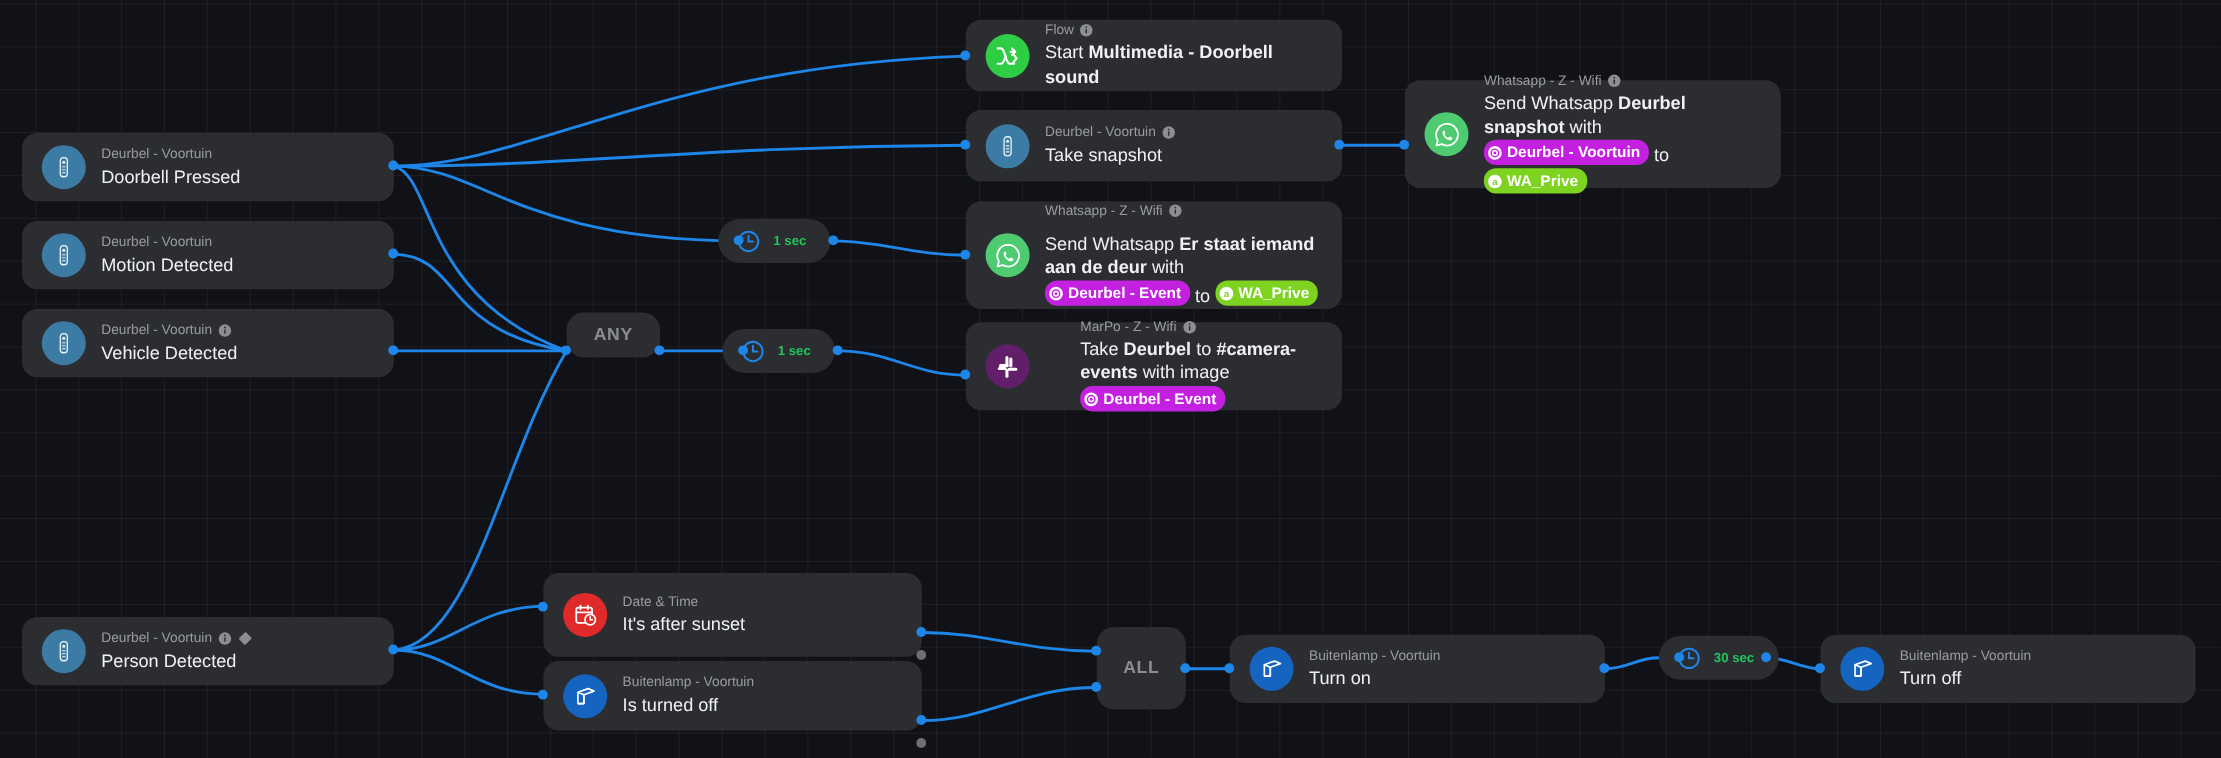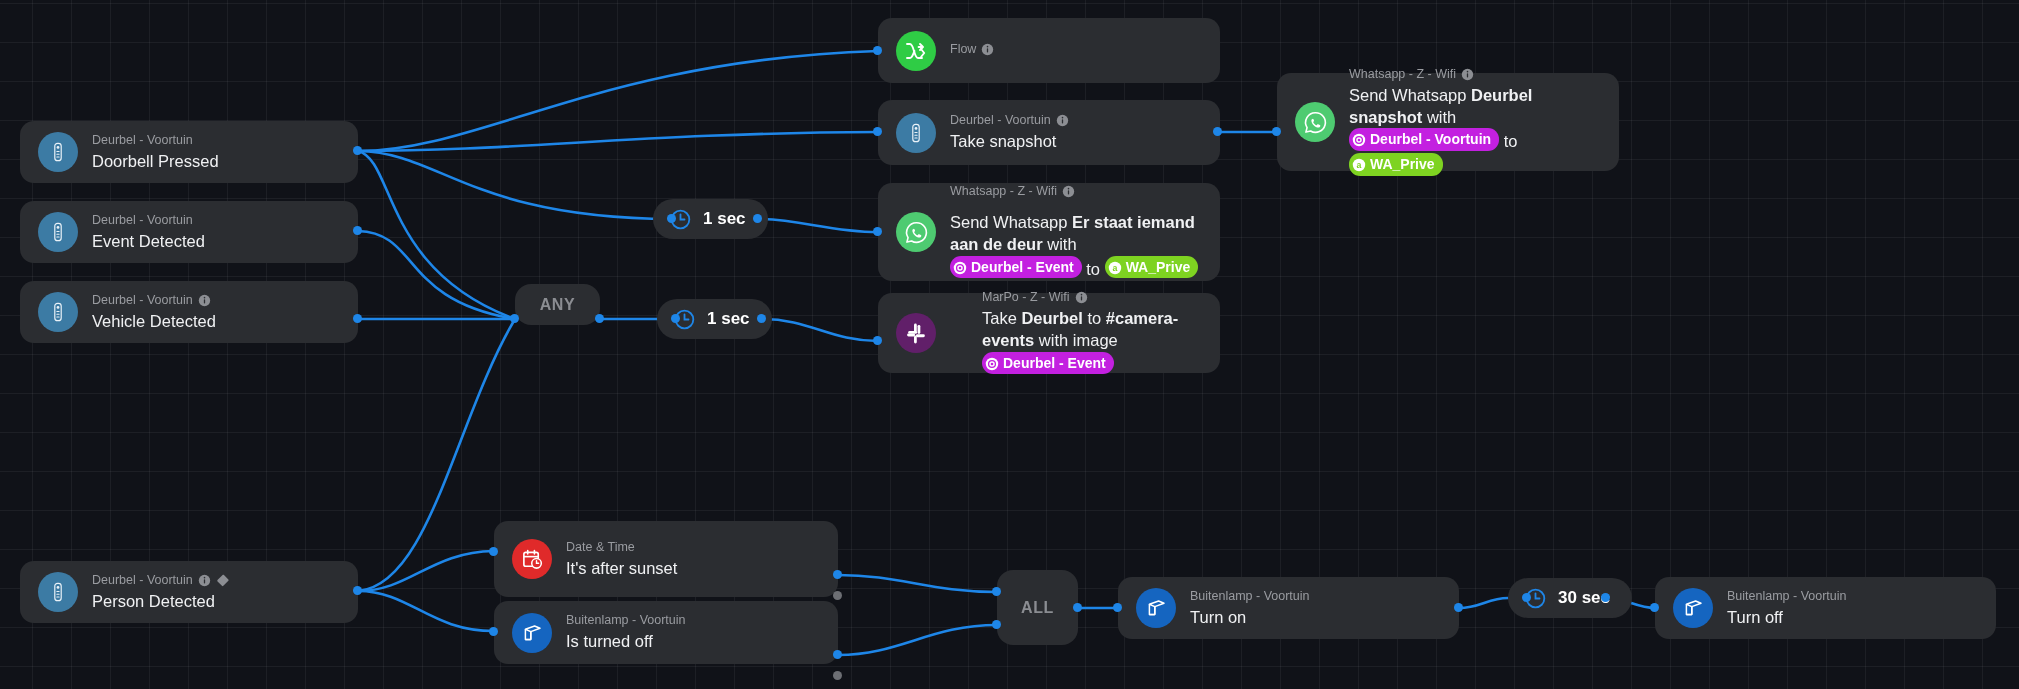--- a/index.html
+++ b/index.html
@@ -52,22 +52,22 @@
     vertical-align:baseline; white-space:nowrap;
   }
   .chip.purple{ background:#c320e0; color:#fff; }
   .chip.green{ background:#7ed321; color:#fff; }
   .chip .ci{ width:14px;height:14px;flex:0 0 14px; display:inline-block; }
 
   
   .pill{
     position:absolute; background:#2b2d31; border-radius:999px;
     height:40px; display:flex; align-items:center; gap:11px;
-    padding:0 22px 0 16px; color:#ffffff;
-    font-size:17px; font-weight:700;
+    padding:0 22px 0 16px; color:#22c55e;
+    font-size:12px; font-weight:700;
   }
   .pill .clk{ width:23px;height:23px; flex:0 0 23px; }
 
   
   .gate{
     position:absolute; background:#2b2d31; border-radius:16px;
     display:flex; align-items:center; justify-content:center;
     color:#8b8d92; font-size:16px; font-weight:700; letter-spacing:.6px;
   }
 
@@ -151,21 +151,21 @@
           <circle cx="12" cy="7" r="1.5" fill="#eaf2f8"></circle>
           <rect x="10.2" y="11" width="3.6" height="1.1" rx=".5" fill="#eaf2f8"></rect>
           <rect x="10.2" y="14" width="3.6" height="1.1" rx=".5" fill="#eaf2f8"></rect>
           <rect x="10.2" y="17" width="3.6" height="1.1" rx=".5" fill="#eaf2f8"></rect>
         </svg>
     </div>
     <div class="body">
       <div class="sub">
           <span>Deurbel - Voortuin</span>
         </div>
-      <div class="ttl">Event Detected</div>
+      <div class="ttl">Motion Detected</div>
     </div>
   </div>
   <div class="port" style="left:353px; top:226px;"></div>
 
   <div class="node" style="left:20px; top:281px; width:338px; height:62px;">
     <div class="ic" style="background:#3c7ba4;">
       <svg width="22" height="22" viewBox="0 0 24 24">
           <rect x="8.5" y="2.5" width="7" height="19" rx="3" fill="none" stroke="#eaf2f8" stroke-width="1.3"></rect>
           <circle cx="12" cy="7" r="1.5" fill="#eaf2f8"></circle>
           <rect x="10.2" y="11" width="3.6" height="1.1" rx=".5" fill="#eaf2f8"></rect>
@@ -252,20 +252,21 @@
     </div>
     <div class="body">
       <div class="sub">
         <span>Flow</span>
         <span class="infoicon"><svg width="13" height="13" viewBox="0 0 16 16">
               <circle cx="8" cy="8" r="7" fill="#8c8e93"></circle>
               <rect x="7.2" y="6.6" width="1.6" height="5" rx=".7" fill="#2b2d31"></rect>
               <circle cx="8" cy="4.5" r="1" fill="#2b2d31"></circle>
             </svg></span>
       </div>
+      <div class="ttl"><span>Start </span><span class="b">Multimedia - Doorbell sound</span></div>
     </div>
   </div>
   <div class="port" style="left:873px; top:46px;"></div>
 
   <div class="node" style="left:878px; top:100px; width:342px; height:65px;">
     <div class="ic" style="background:#3c7ba4;">
       <svg width="22" height="22" viewBox="0 0 24 24">
           <rect x="8.5" y="2.5" width="7" height="19" rx="3" fill="none" stroke="#eaf2f8" stroke-width="1.3"></rect>
           <circle cx="12" cy="7" r="1.5" fill="#eaf2f8"></circle>
           <rect x="10.2" y="11" width="3.6" height="1.1" rx=".5" fill="#eaf2f8"></rect>

